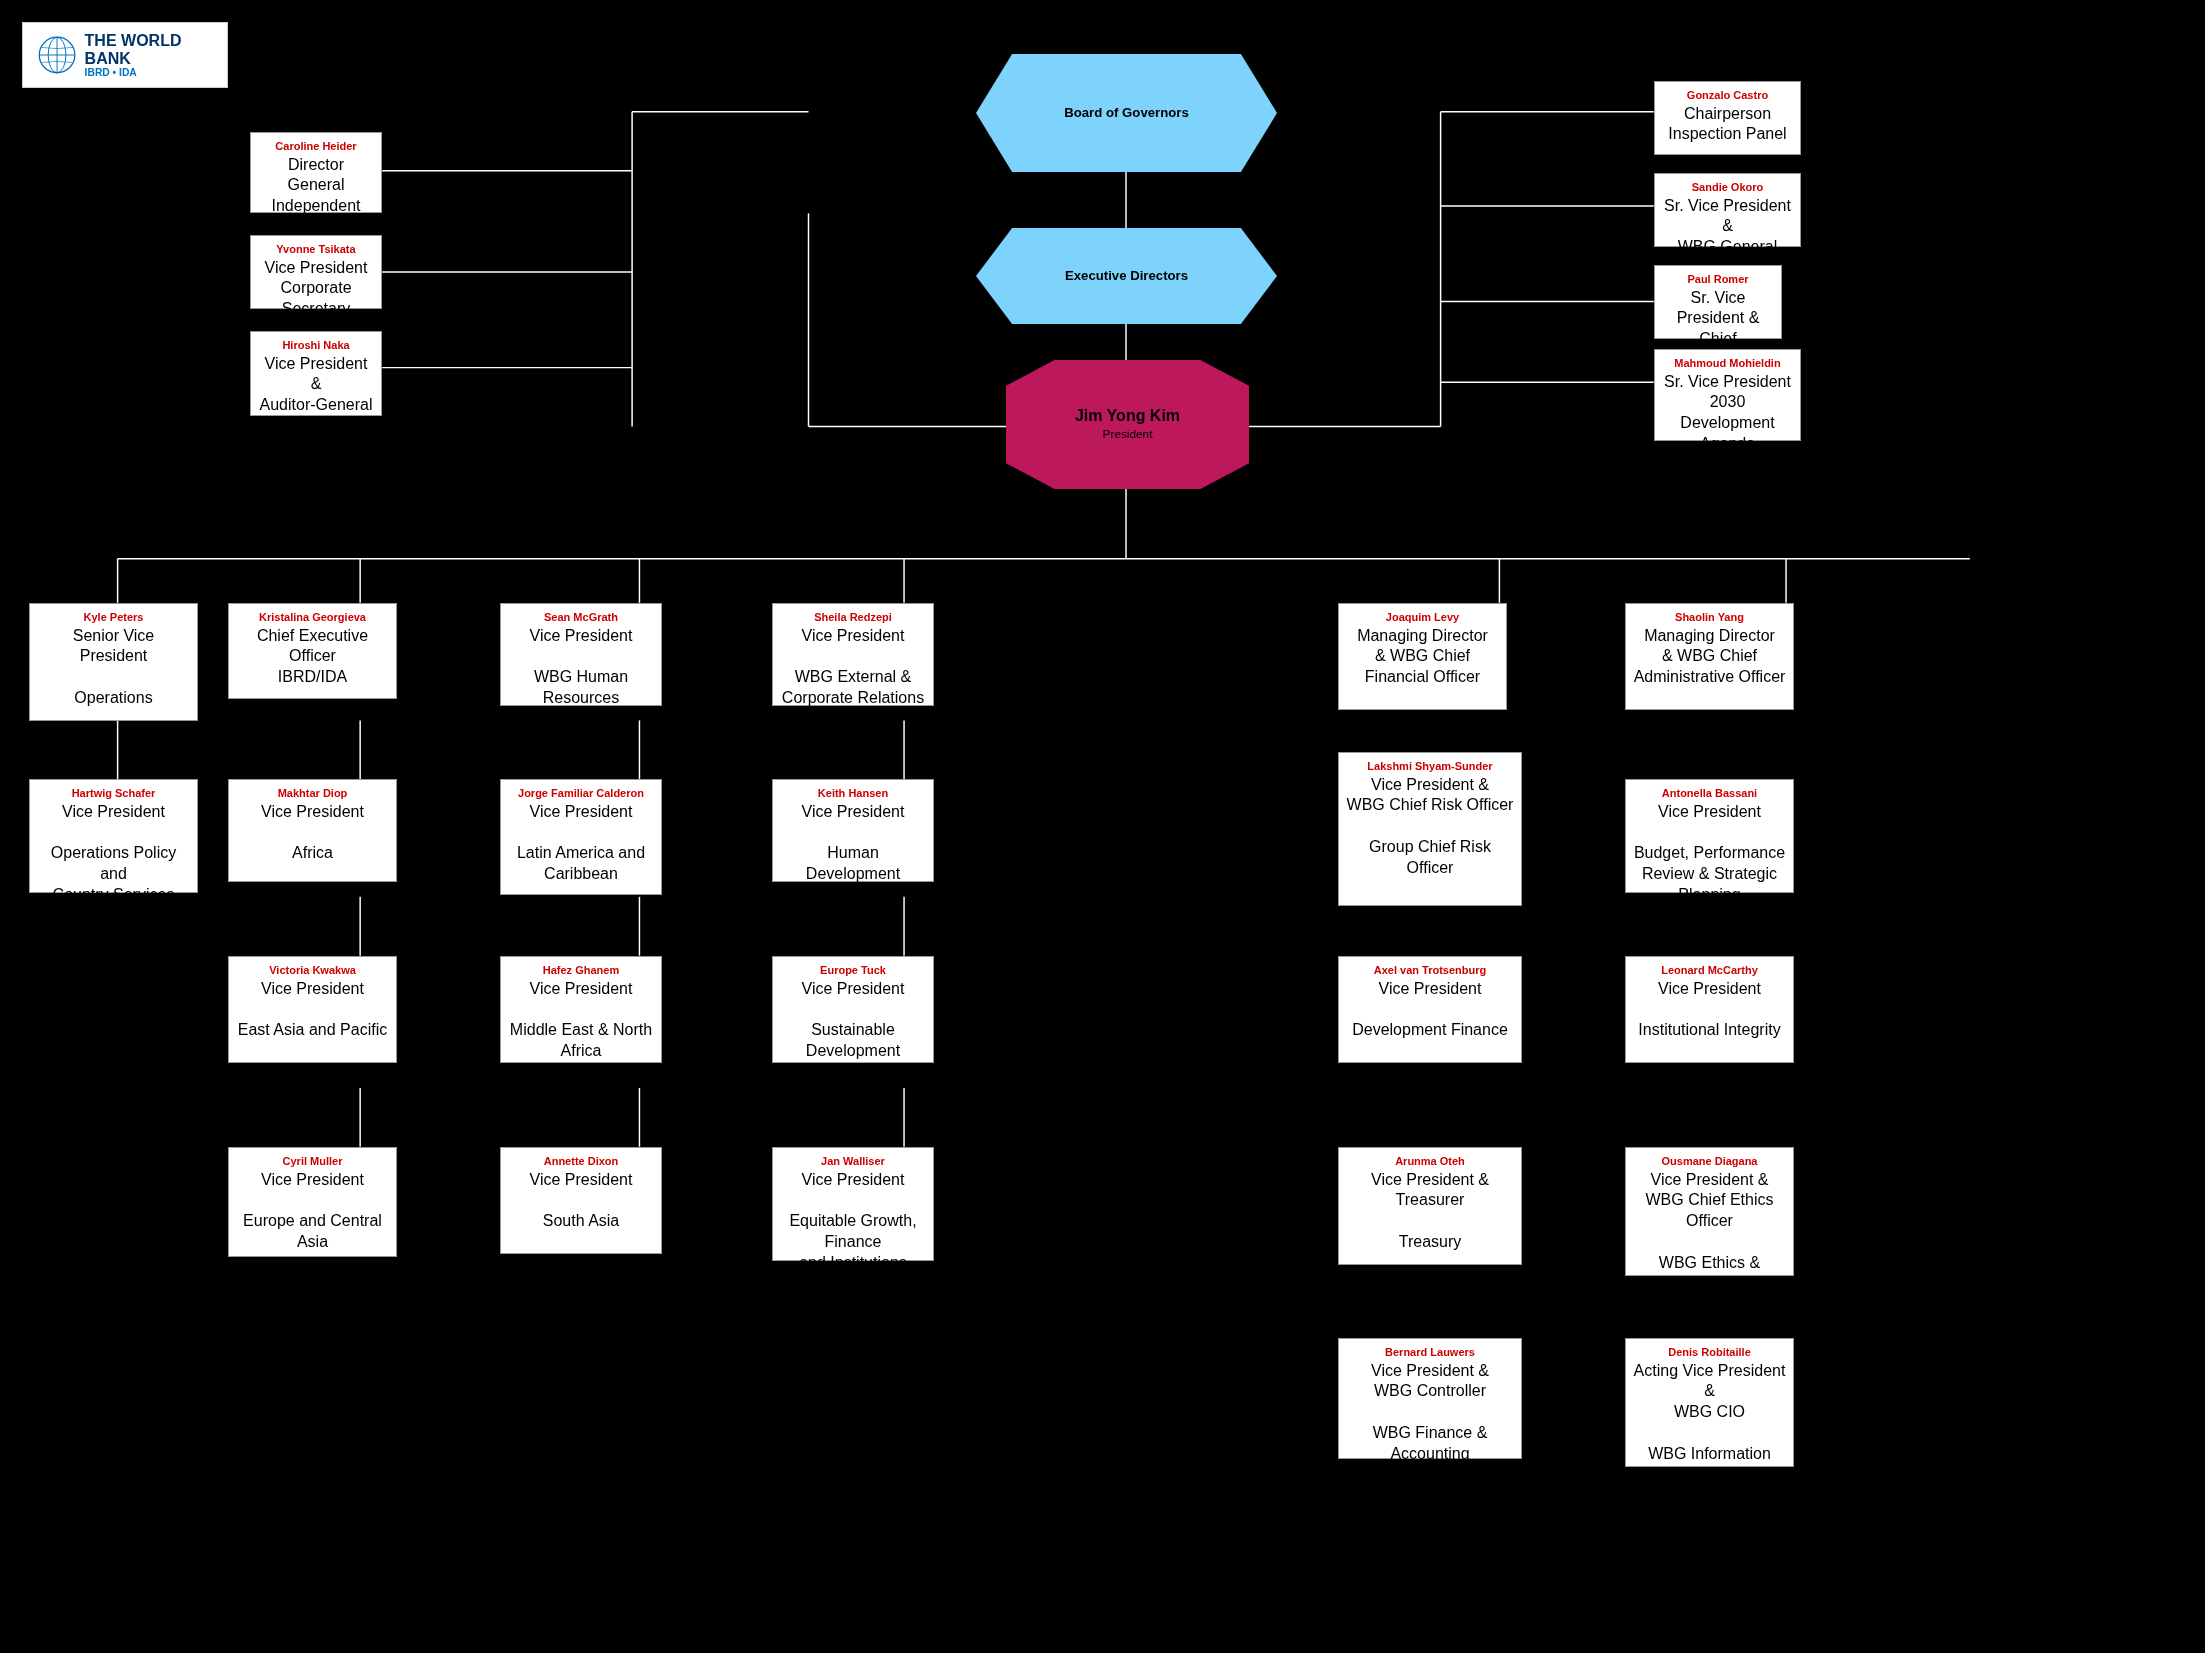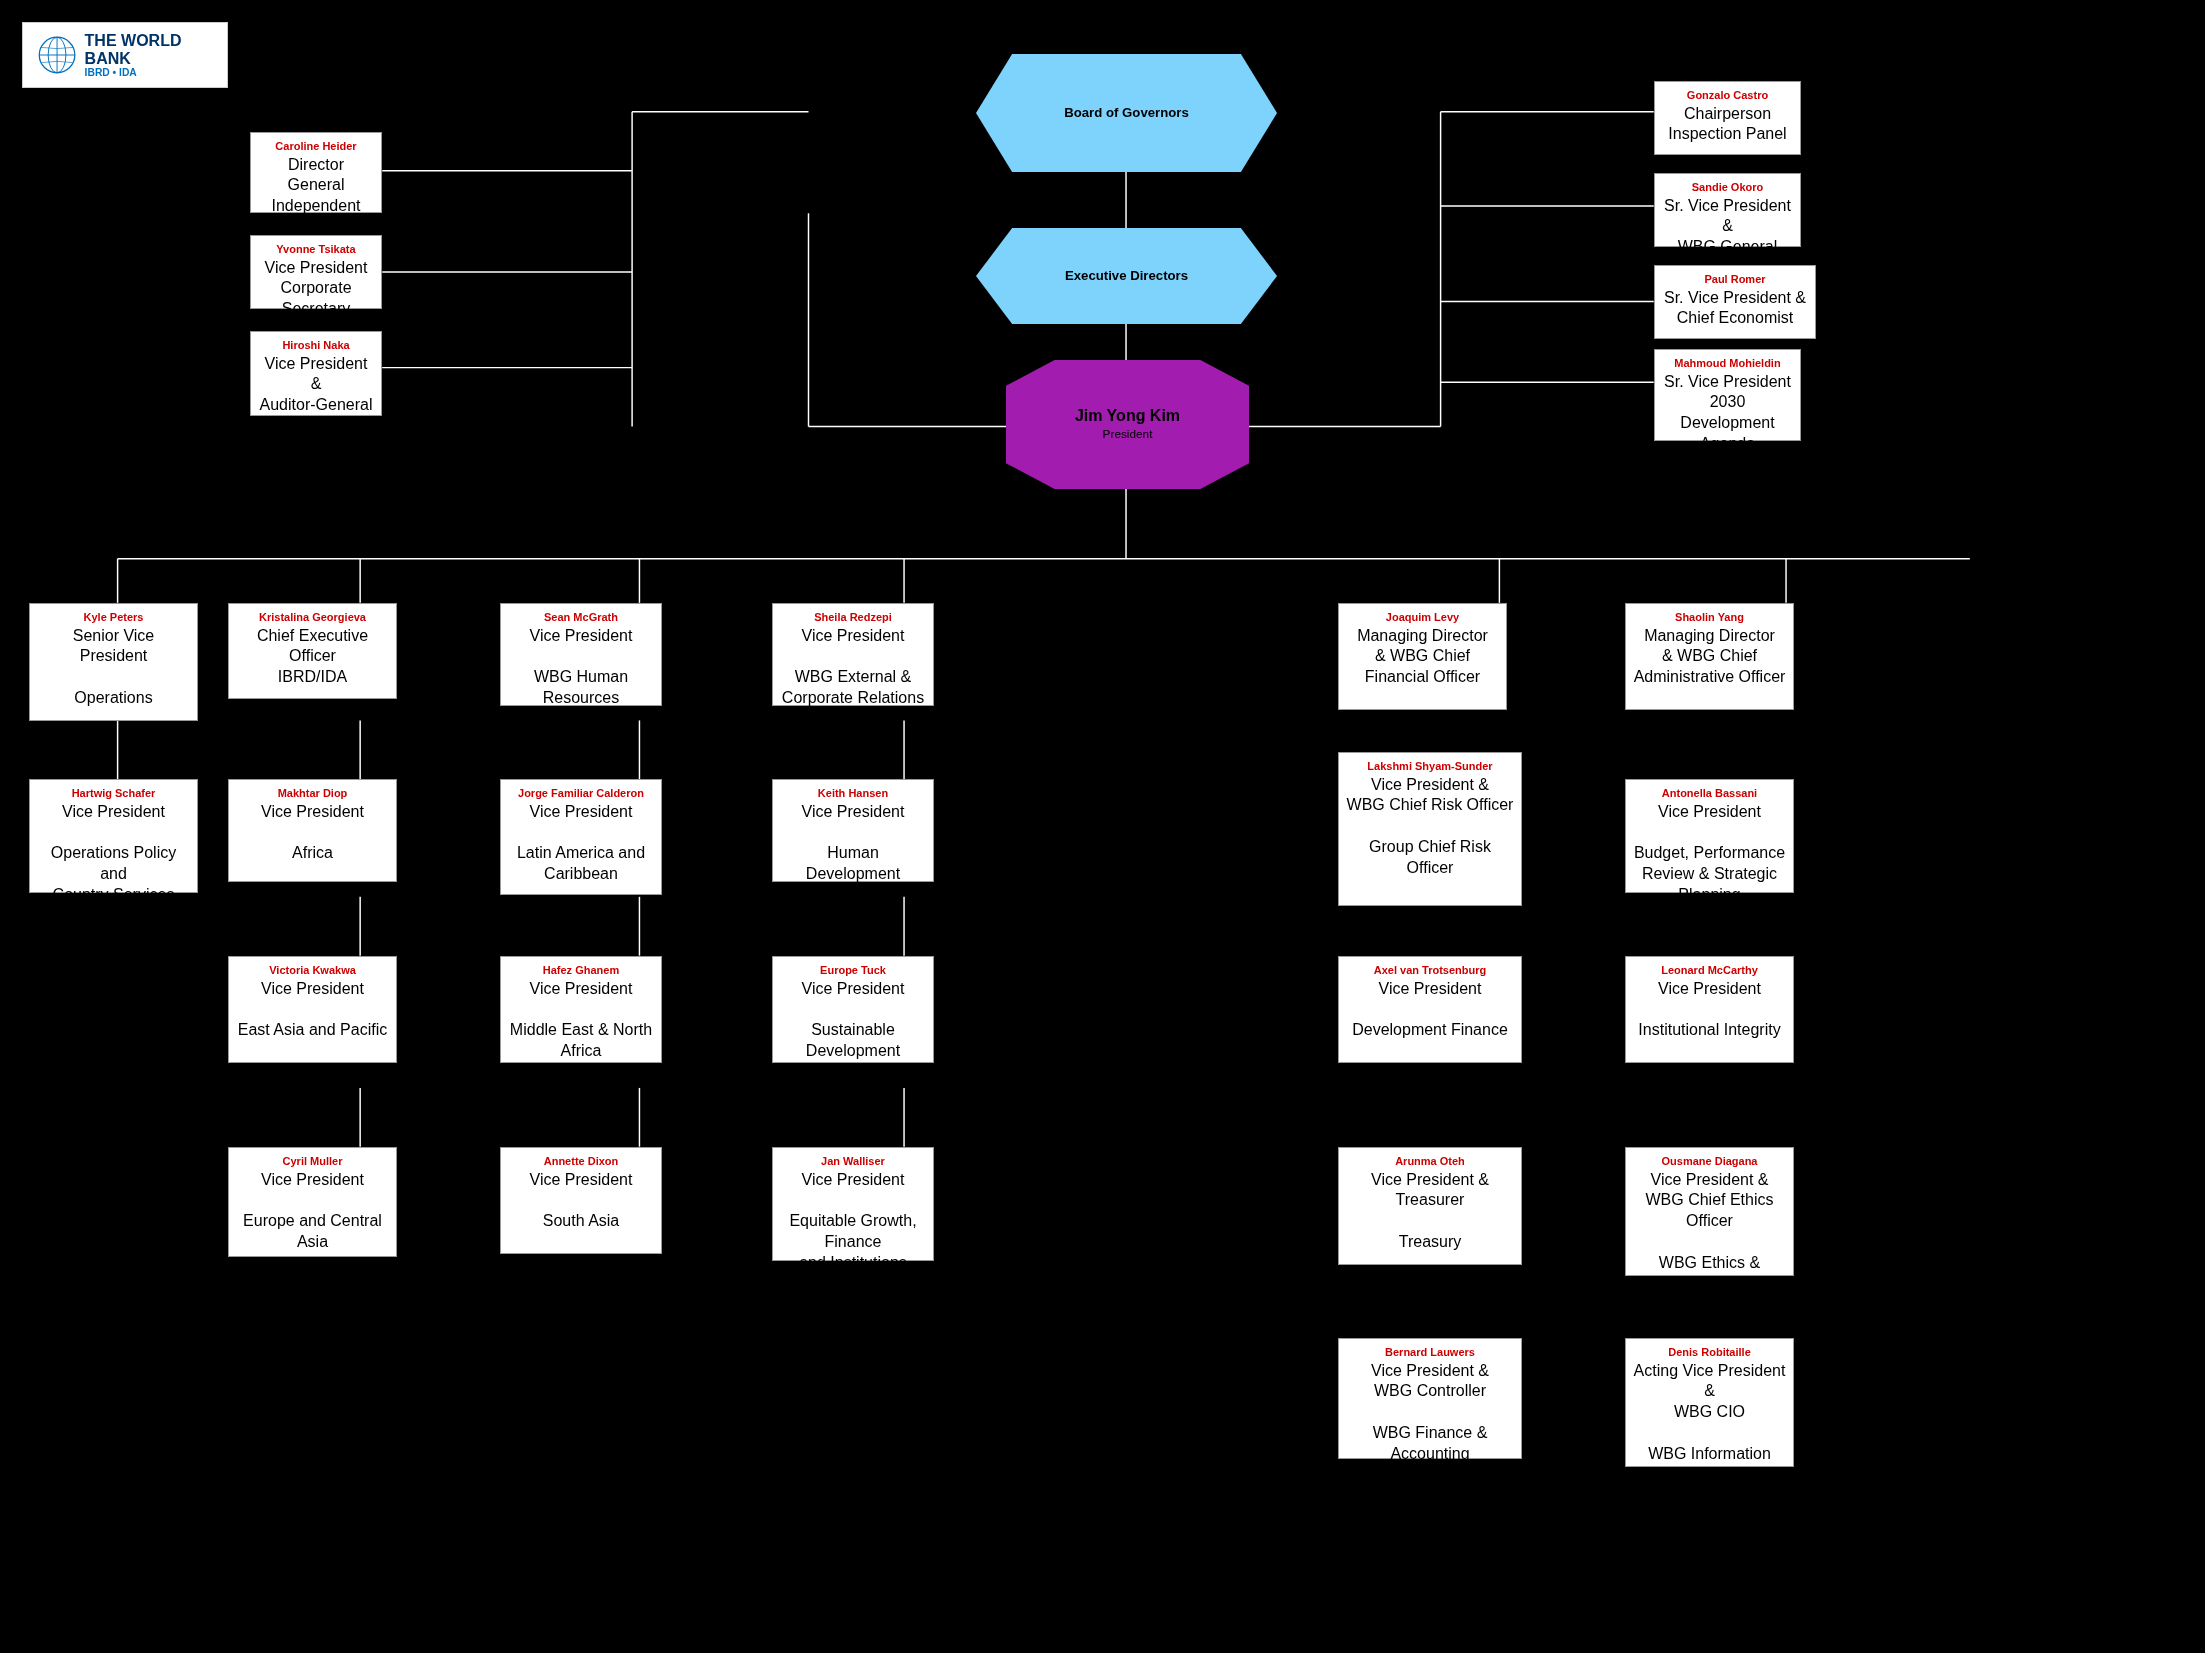--- a/index.html
+++ b/index.html
@@ -80,21 +80,21 @@
       background: #7dd3fc;
       text-align: center;
       display: flex;
       align-items: center;
       justify-content: center;
       flex-direction: column;
       clip-path: polygon(12% 0%, 88% 0%, 100% 50%, 88% 100%, 12% 100%, 0% 50%);
     }
     .oct-shape {
       position: absolute;
-      background: #a21caf;
+      background: #be185d;
       text-align: center;
       display: flex;
       align-items: center;
       justify-content: center;
       flex-direction: column;
       clip-path: polygon(20% 0%, 80% 0%, 100% 20%, 100% 80%, 80% 100%, 20% 100%, 0% 80%, 0% 20%);
     }
     .hex-shape .label, .oct-shape .label {
       font-size: 13.2px;
       font-weight: bold;
@@ -214,21 +214,21 @@
   <div class="box" style="left:1654px; top:81px; width:147px; height:74px;">
     <div class="name">Gonzalo Castro</div>
     <div class="title">Chairperson<br>Inspection Panel</div>
   </div>
 
   <div class="box" style="left:1654px; top:173px; width:147px; height:74px;">
     <div class="name">Sandie Okoro</div>
     <div class="title">Sr. Vice President &amp;<br>WBG General Counsel</div>
   </div>
 
-  <div class="box" style="left:1654px; top:265px; width:162px; height:74px;">
+  <div class="box" style="left:1654px; top:265px; width:128px; height:74px;">
     <div class="name">Paul Romer</div>
     <div class="title">Sr. Vice President &amp;<br>Chief Economist</div>
   </div>
 
   <div class="box" style="left:1654px; top:349px; width:147px; height:92px;">
     <div class="name">Mahmoud Mohieldin</div>
     <div class="title">Sr. Vice President<br>2030 Development Agenda<br>UN Relations &amp; Partnerships</div>
   </div>
 
   <div class="box" style="left:29px; top:603px; width:169px; height:118px;">

